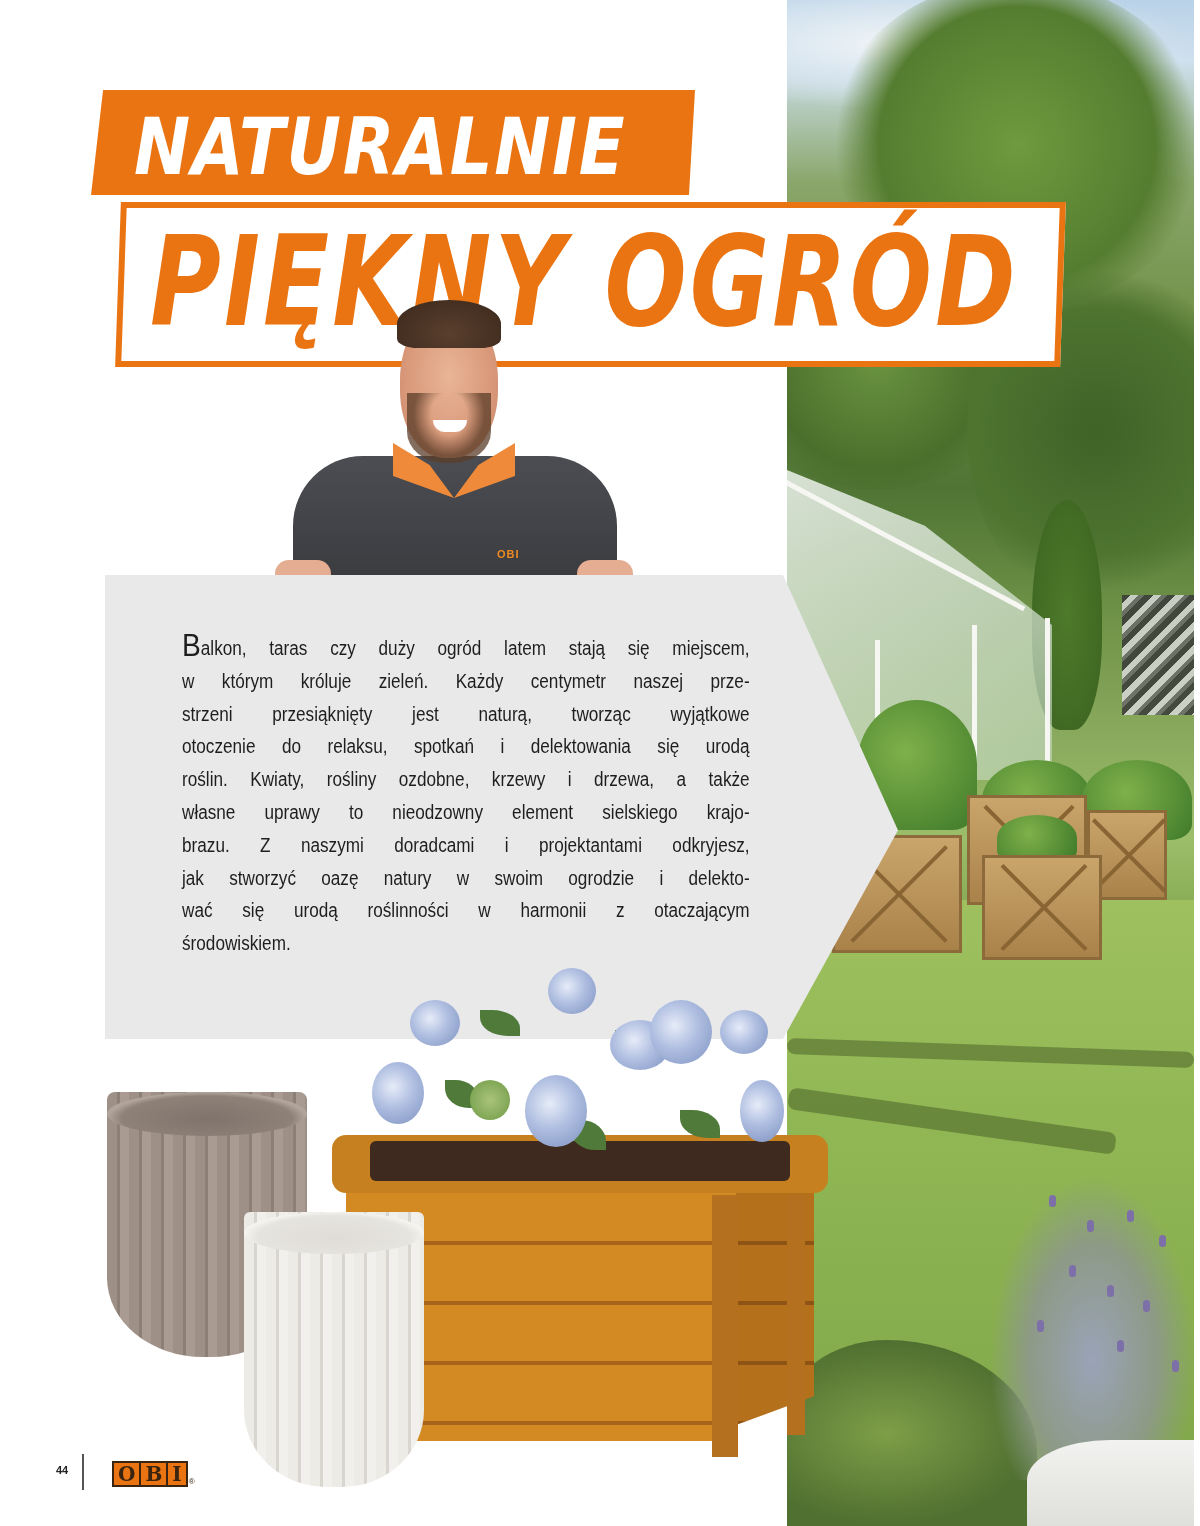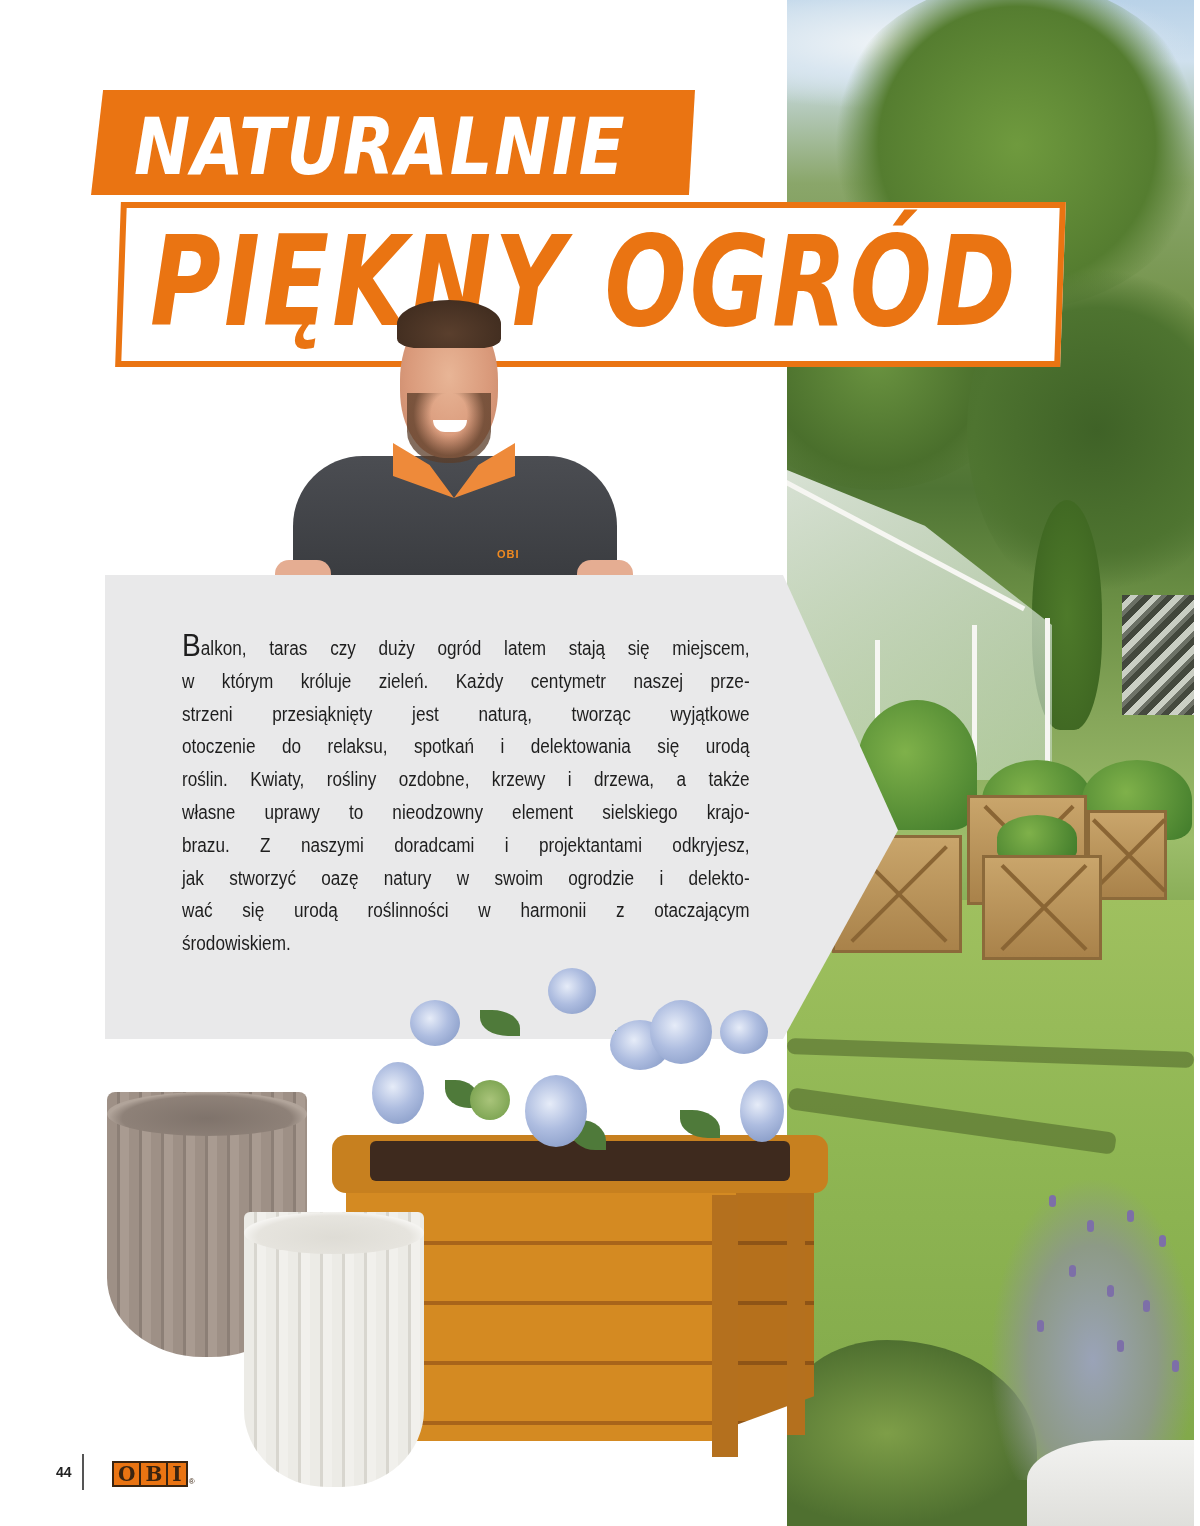--- a/index.html
+++ b/index.html
@@ -126,21 +126,21 @@
     background: repeating-linear-gradient(180deg, #d48a22 0 56px, #a8641a 56px 60px); }
   .planter-side { position:absolute; left:404px; top:50px; width:78px; height:240px;
     background: repeating-linear-gradient(180deg, #b5701c 0 56px, #8e5416 56px 60px);
     clip-path: polygon(0 0, 100% 0, 100% 88%, 0 100%); }
   .planter-leg { position:absolute; background:#b4701e; }
   .hydrangea { position:absolute; border-radius:50%;
     background: radial-gradient(circle at 40% 40%, #e6ecf8 0%, #aebde0 45%, #8fa2cc 80%); }
   .leaf { position:absolute; border-radius: 0 70% 0 70%; background:#4f7a3a; }
 
   
-  .page-num { position:absolute; left:56px; top:1464px; font-size:14px; font-weight:bold; color:#222; font-family:"Liberation Sans", sans-serif; }
+  .page-num { position:absolute; left:56px; top:1464px; font-size:11px; font-weight:bold; color:#222; font-family:"Liberation Sans", sans-serif; }
   .footer-divider { position:absolute; left:82px; top:1454px; width:2px; height:36px; background:#555; }
   .obi-logo { position:absolute; left:112px; top:1462px; height:24px; display:flex; align-items:center; }
   .obi-letter { display:inline-block; background:#ea7412; color:#3a2410; font-family:"DejaVu Serif", serif; font-weight:bold;
     font-size:20px; line-height:22px; padding:0 4px; border:2px solid #3a2410; margin-right:-2px; }
   .obi-reg { font-size:8px; color:#3a2410; margin-left:3px; align-self:flex-end; }
 </style>
 </head>
 <body>
 
 <div class="photo">

